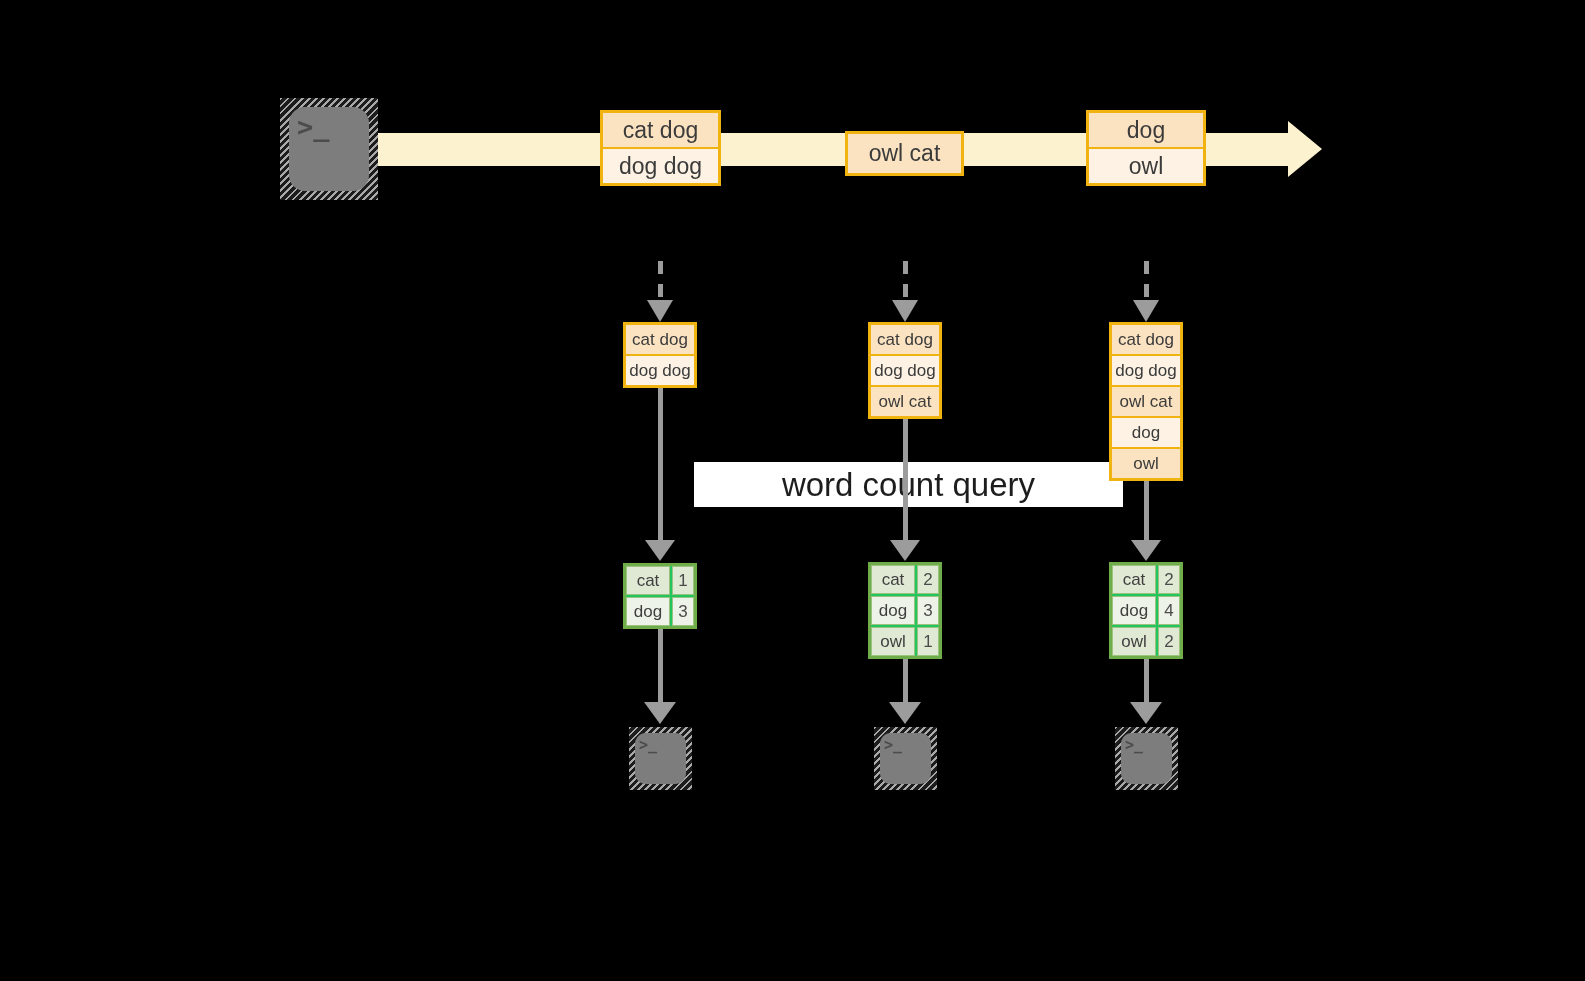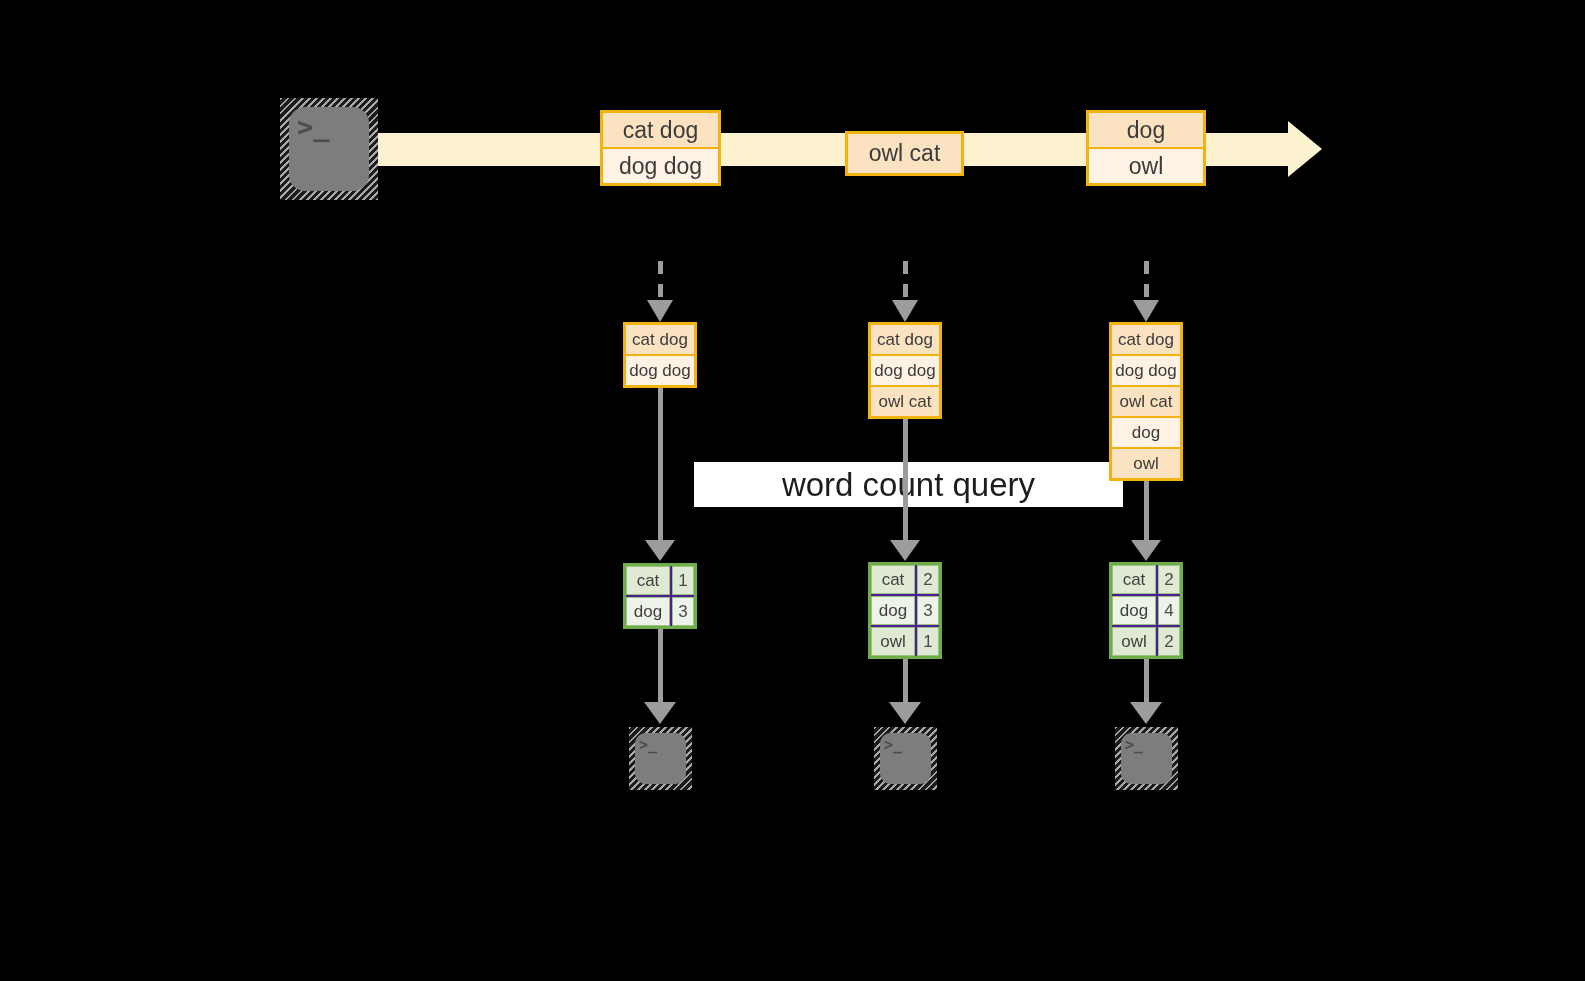--- a/index.html
+++ b/index.html
@@ -55,21 +55,21 @@
   .v1b{left:658px;top:629px;height:76px;}
   .v2b{left:903px;top:659px;height:46px;}
   .v3b{left:1144px;top:659px;height:46px;}
   .ahead2{top:702px;border-left-width:16px;border-right-width:16px;border-top-width:22px;}
   .b1{left:644px;} .b2{left:889px;} .b3{left:1130px;}
   
   .query-box{position:absolute;left:694px;top:462px;width:429px;height:45px;z-index:1;
     background:var(--query_box_bg,#fff);display:flex;align-items:center;justify-content:center;
     font-size:33px;color:#1d1d1d;}
   
-  .wc{position:absolute;z-index:3;border:3px solid var(--table_border,#6fad4b);background:#4c1d95;
+  .wc{position:absolute;z-index:3;border:3px solid var(--table_border,#6fad4b);background:#22c55e;
     display:grid;grid-template-columns:44px 22px;gap:2px;box-sizing:content-box;}
   .wc-1{left:623px;top:563px;}
   .wc-2{left:868px;top:562px;}
   .wc-3{left:1109px;top:562px;}
   .wc .wcell,.wc .ncell{height:29px;display:flex;align-items:center;justify-content:center;
     font-size:17px;border:1px solid #9bc27f;box-sizing:border-box;}
   .wc .wcell{color:#3f3f3f;}
   .wc .ncell{color:#4b4b4b;}
   .row-dk{background:var(--table_cell_green,#dfe9d4);}
   .row-lt{background:var(--table_cell_light,#eef3e9);}

